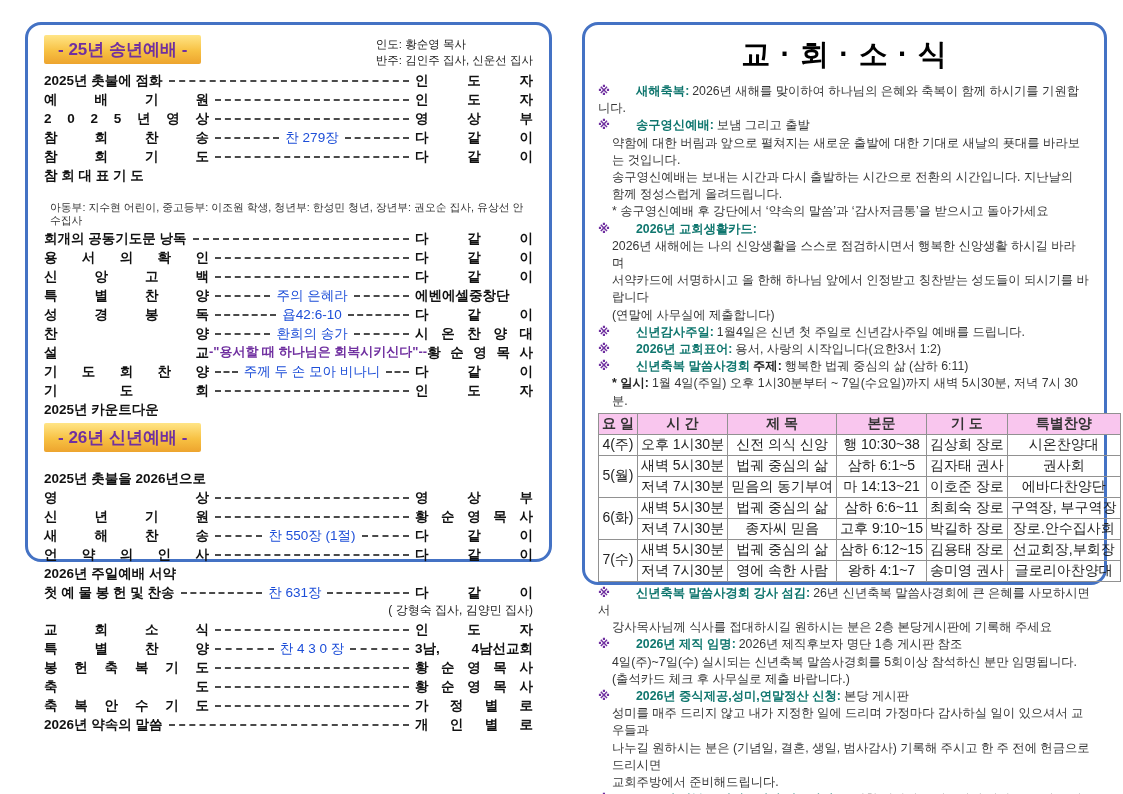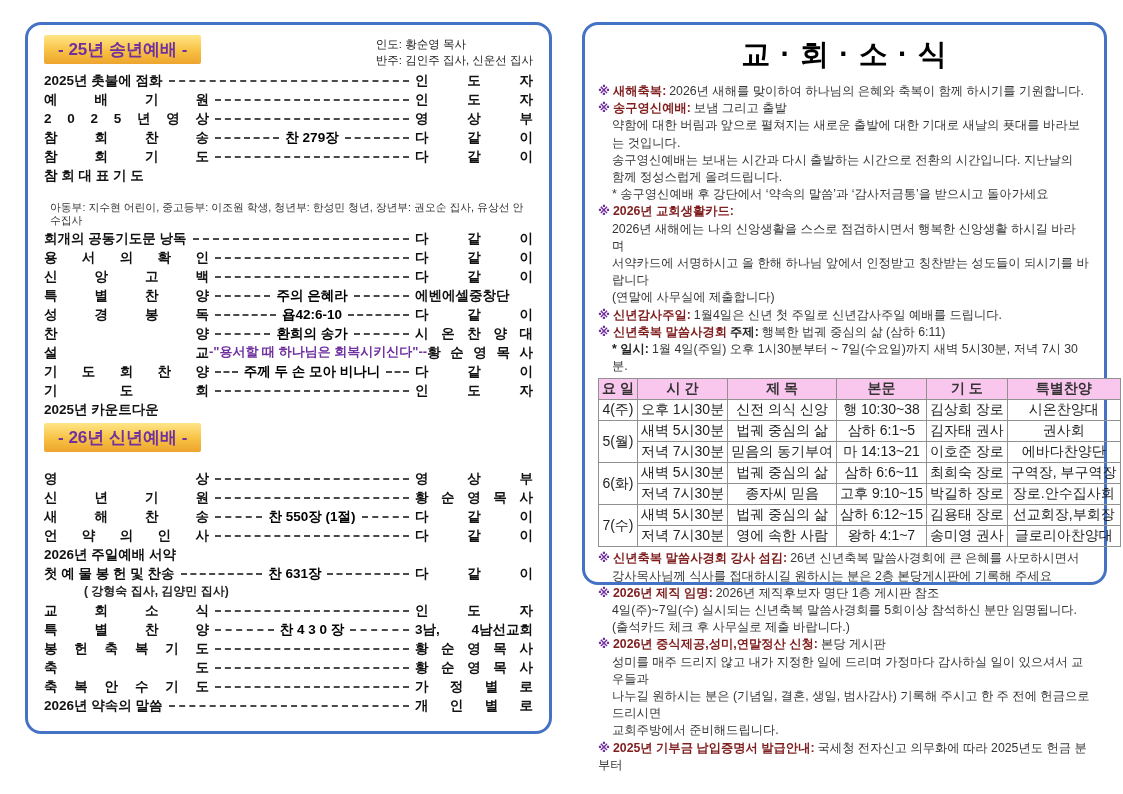--- a/index.html
+++ b/index.html
@@ -4,48 +4,48 @@
 <style>
   html,body{margin:0;padding:0;}
   body{
     width:1123px;height:794px;background:#ffffff;position:relative;
     font-family:"Liberation Sans","DejaVu Sans",sans-serif;color:#111;
   }
   .page{
     position:absolute;top:22px;background:#fff;border:3px solid #4472c4;border-radius:16px;
     box-sizing:border-box;
   }
-  #page-left{left:25px;width:527px;height:712px;padding:10px 16px;}
+  #page-left{left:25px;width:527px;height:540px;padding:10px 16px;}
   #page-right{left:582px;width:525px;height:563px;padding:8px 13px;}
 
   
   .lp-header{display:flex;justify-content:space-between;align-items:flex-start;margin-bottom:4px;}
   .badge{
     display:inline-block;padding:3px 14px;font-size:17px;font-weight:bold;color:#7030a0;
     background:linear-gradient(180deg,#ffe587 0%,#f7c143 55%,#eda42e 100%);
     border-radius:2px;
   }
   .leaders{font-size:11.5px;line-height:1.35;color:#222;text-align:left;padding-top:2px;}
   .wrow{display:flex;align-items:center;margin:1.5px 0;font-size:13.5px;font-weight:bold;line-height:1.3;}
   .wlabel{display:inline-block;min-width:165px;text-align:justify;text-align-last:justify;white-space:pre;}
   .wlabel.wide{min-width:0;}
   .dash{flex:1 1 auto;border-bottom:2px dashed #4a4a4a;height:0;margin:0 6px;align-self:center;}
-  .wmid{font-weight:bold;color:#000000;white-space:pre;text-align:center;}
+  .wmid{font-weight:normal;color:#1d4ed8;white-space:pre;text-align:center;}
   .wright{display:inline-block;width:118px;text-align:justify;text-align-last:justify;white-space:pre;}
   .wquote{flex:1 1 auto;text-align:center;color:#7030a0;font-weight:bold;font-size:13px;white-space:pre;}
   .subline{font-size:10.8px;font-weight:normal;color:#333;margin:16px 0 2px 6px;line-height:1.25;}
-  .subcenter{font-size:12px;font-weight:bold;color:#222;text-align:left;margin:-1px 0 2px 40px;}
+  .subcenter{font-size:12px;font-weight:normal;color:#222;text-align:right;margin:-1px 0 2px 40px;}
   .badge2wrap{margin:4px 0 18px 0;}
 
   
   .rp-title{text-align:center;font-size:29px;font-weight:bold;letter-spacing:1px;margin:2px 0 8px 0;color:#000;}
   .note{font-size:12.3px;line-height:1.4;color:#353535;white-space:pre-wrap;}
   .note span:not(:empty){margin-right:3px;}
   .note .mark{color:#7030a0;font-weight:bold;}
-  .note .nhead{color:#7f1d1d;font-weight:bold;}
+  .note .nhead{color:#0f766e;font-weight:bold;margin-left:23px;}
   .note .nbold{color:#222;font-weight:bold;}
   .note.ind{padding-left:14px;}
   table.sched{border-collapse:collapse;width:99%;margin:3px auto 3px auto;font-size:14px;color:#222;}
   table.sched th,table.sched td{border:1px solid #919191;padding:1px 3px;text-align:center;white-space:nowrap;}
   table.sched th{background:#f9c6ee;font-weight:bold;color:#333;}
 </style>
 </head>
 <body>
 
 <div class="page" id="page-left">
@@ -139,20 +139,23 @@
   <div class="wrow">
       <span class="wlabel">기 도 회</span>
       <span class="dash"></span>
       <span class="wright">인 도 자</span>
     </div>
   <div class="wrow">
       <span class="wlabel wide">2025년 카운트다운</span>
     </div>
 
   <div class="badge2wrap"><span class="badge">- 26년 신년예배 -</span></div>
+  <div class="wrow">
+      <span class="wlabel wide">2025년 촛불을 2026년으로</span>
+    </div>
 
   <div class="wrow">
       <span class="wlabel">영 상</span>
       <span class="dash"></span>
       <span class="wright">영 상 부</span>
     </div>
   <div class="wrow">
       <span class="wlabel">신 년 기 원</span>
       <span class="dash"></span>
       <span class="wright">황 순 영 목 사</span>
@@ -221,20 +224,21 @@
   <div class="note"><span class="mark">※</span><span class="nhead">송구영신예배:</span><span class="ntext">보냄 그리고 출발</span></div>
   <div class="note ind"><span class="ntext">약함에 대한 버림과 앞으로 펼쳐지는 새로운 출발에 대한 기대로 새날의 푯대를 바라보는 것입니다.</span></div>
   <div class="note ind"><span class="ntext">송구영신예배는 보내는 시간과 다시 출발하는 시간으로 전환의 시간입니다. 지난날의</span></div>
   <div class="note ind"><span class="ntext">함께 정성스럽게 올려드립니다.</span></div>
   <div class="note ind"><span class="ntext">* 송구영신예배 후 강단에서 ‘약속의 말씀’과 ‘감사저금통’을 받으시고 돌아가세요</span></div>
   <div class="note"><span class="mark">※</span><span class="nhead">2026년 교회생활카드:</span></div>
   <div class="note ind"><span class="ntext">2026년 새해에는 나의 신앙생활을 스스로 점검하시면서 행복한 신앙생활 하시길 바라며</span></div>
   <div class="note ind"><span class="ntext">서약카드에 서명하시고 올 한해 하나님 앞에서 인정받고 칭찬받는 성도들이 되시기를 바랍니다</span></div>
   <div class="note ind"><span class="ntext">(연말에 사무실에 제출합니다)</span></div>
   <div class="note"><span class="mark">※</span><span class="nhead">신년감사주일:</span><span class="ntext">1월4일은 신년 첫 주일로 신년감사주일 예배를 드립니다.</span></div>
+  <div class="note"><span class="mark">※</span><span class="nhead">2026년 교회표어:</span><span class="ntext">용서, 사랑의 시작입니다(요한3서 1:2)</span></div>
   <div class="note"><span class="mark">※</span><span class="nhead">신년축복 말씀사경회</span><span class="nbold">주제:</span><span class="ntext">행복한 법궤 중심의 삶 (삼하 6:11)</span></div>
   <div class="note ind"><span class="nbold">* 일시:</span><span class="ntext">1월 4일(주일) 오후 1시30분부터 ~ 7일(수요일)까지 새벽 5시30분, 저녁 7시 30분.</span></div>
 
   <table class="sched">
     <thead>
       <tr>
         <th>요 일</th>
         <th>시 간</th>
         <th>제 목</th>
         <th>본문</th>

